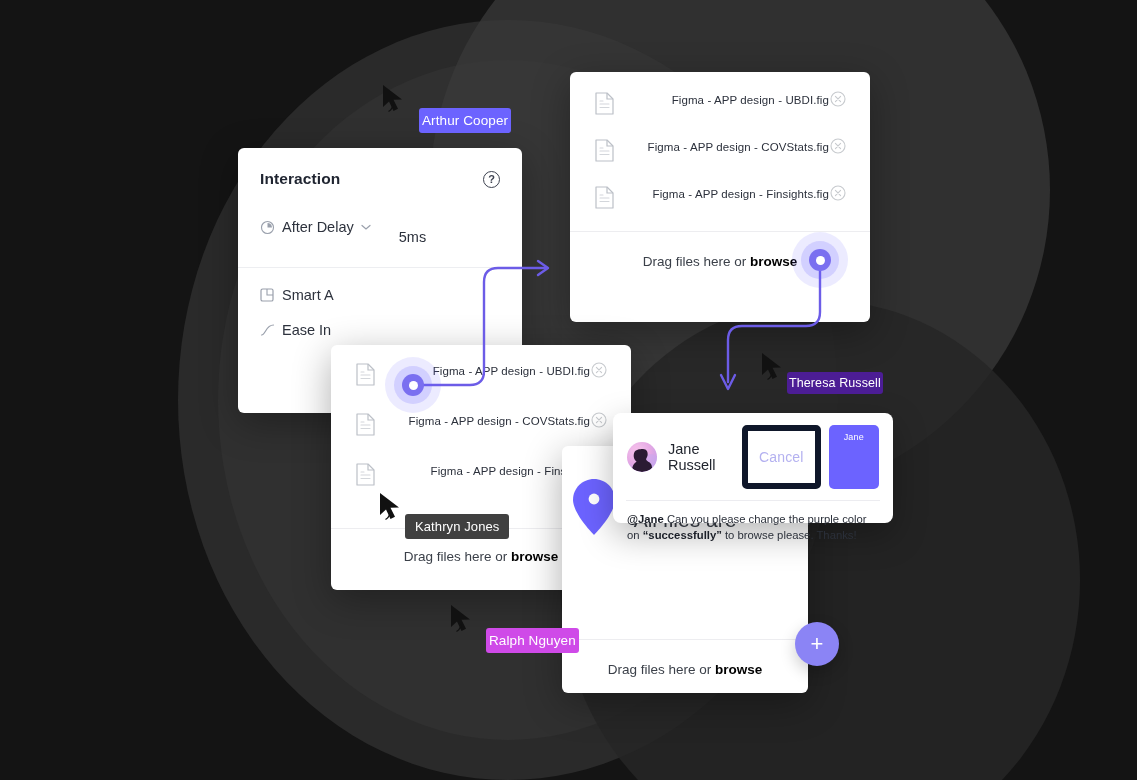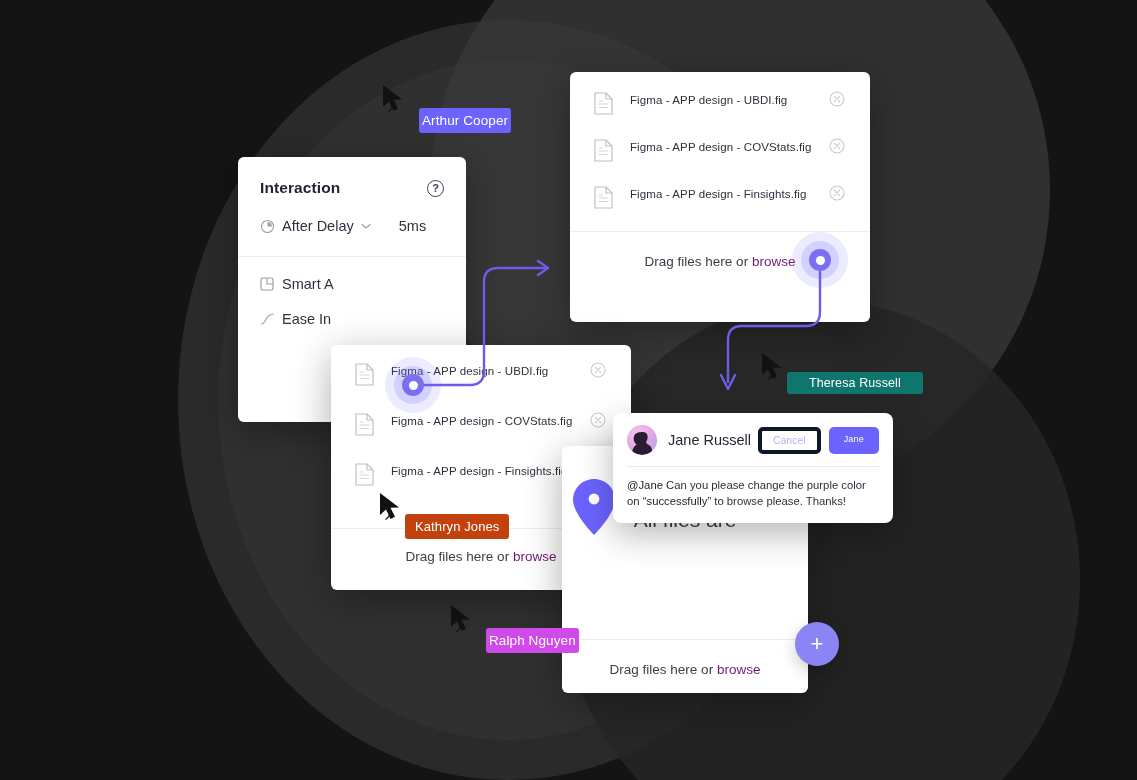--- a/index.html
+++ b/index.html
@@ -30,74 +30,74 @@
     border-radius:50%; background:#262626; opacity:.85;
   }
 
   
   .card{
     position:absolute; background:#fff; border-radius:6px;
     box-shadow:0 10px 38px rgba(0,0,0,.32);
   }
 
   
-  #interaction-panel{ left:238px; top:157px; width:228px; height:265px; }
+  #interaction-panel{ left:238px; top:148px; width:284px; height:265px; }
   .ip-pad{ padding:22px 22px 0 22px; }
   .ip-head{ display:flex; align-items:center; justify-content:space-between; }
   .ip-title{ font-size:15.5px; font-weight:700; color:#1f2430; letter-spacing:.1px; }
   .help-icon{ width:17px;height:17px;border:1.4px solid #3d4250;border-radius:50%;
     display:flex;align-items:center;justify-content:center;font-size:11px;color:#3d4250;font-weight:700;}
   .ip-row{ display:flex; align-items:center; margin-top:21px; }
   .ip-ic{ width:22px; color:#9aa0ac; display:flex; align-items:center; }
   .ip-lbl{ font-size:14.5px; color:#2d323d; }
   .chev{ margin-left:7px; color:#9aa0ac; font-size:10px; }
-  .ip-val{ font-size:14.5px; color:#2d323d; margin-left:auto; display:flex; align-items:center; }
+  .ip-val{ font-size:14.5px; color:#2d323d; margin-left:auto; display:flex; align-items:center;margin-top:20px; }
   .ip-divider{ height:1px; background:#edeef1; margin-top:22px; }
   #anim-title{ font-size:15.5px; font-weight:700; color:#1f2430; padding:20px 22px 0 22px; }
   .an-row{ display:flex; align-items:center; padding-left:22px; margin-top:19px; }
 
   
-  .filecard-pad{ padding:18px 24px 0 24px; }
+  .filecard-pad{ padding:18px 24px 0 24px;text-align:right; }
   .file-row{ display:flex; align-items:flex-start; margin-bottom:8px; }
   .file-ic{ flex:0 0 20px; margin-top:2px; }
   .file-main{ flex:1; margin-left:16px; }
   .file-name{ font-size:11.5px; color:#2c313c; letter-spacing:.1px; }
   .track{ height:4px; background:#e9eaec; border-radius:2px; margin-top:9px; width:175px; position:relative; }
   .track .fill{ position:absolute; left:0; top:0; height:4px; border-radius:2px; background:#10c56d; }
   .x-ic{ flex:0 0 17px; margin-top:1px; }
   .dz-divider{ height:1px; background:#ededf0; }
   .dropzone{ text-align:center; font-size:13.5px; color:#3b4049; padding:22px 0; }
-  .dropzone b{ color:#701a75; font-weight:400; }
+  .dropzone b{ color:#000000; font-weight:700; }
 
   #upload-card-top{ left:570px; top:72px; width:300px; height:250px; }
   #upload-card-top .track{ width:175px; }
   #upload-card-mid{ left:331px; top:345px; width:300px; height:245px; }
   #upload-card-mid .dropzone{ padding:20px 0; }
   #upload-card-bottom{ left:562px; top:446px; width:246px; height:247px; }
 
   
   .success-msg{ text-align:center; padding:60px 18px 0 18px; font-size:21px;
     color:#3b4049; line-height:1.33; font-weight:400; }
   .success-msg b{ color:#6c63ff; font-weight:700; }
 
   
   #comment-card{ left:613px; top:413px; width:280px; height:110px; border-radius:8px;
     box-shadow:0 12px 34px rgba(0,0,0,.28); }
   .cc-top{ display:flex; align-items:center; padding:12px 14px 11px 14px; }
   .avatar{ width:30px;height:30px;border-radius:50%;overflow:hidden;flex:0 0 30px;
     background:radial-gradient(circle at 35% 30%, #f5c8ee 0%, #e6a9e4 45%, #c9a2e8 75%, #b9a5ea 100%); position:relative; }
   .cc-name{ font-size:14.5px; color:#22262f; margin-left:11px; }
   .cc-btns{ margin-left:auto; display:flex; gap:8px; }
-  .btn-cancel{ font-size:10px; color:#b4b1f0; background:#fff; border:4px solid #0f172a;
-    border-radius:5px; padding:4px 11px; letter-spacing:.2px; }
+  .btn-cancel{ font-size:14px; color:#b4b1f0; background:#fff; border:6px solid #0f172a;
+    border-radius:5px; padding:18px 11px; letter-spacing:.2px; }
   .btn-post{ font-size:9px; color:#fff; background:#6c63ff; border-radius:5px;
     padding:7px 15px; letter-spacing:.2px; }
   .cc-hr{ height:1px; background:#ececf0; margin:0 13px; }
   .cc-body{ padding:10px 14px 0 14px; font-size:11.3px; line-height:1.45; color:#2b303a; }
-  .cc-body b{ font-weight:400; color:#1b1f28; }
+  .cc-body b{ font-weight:700; color:#1b1f28; }
 
   
   .cursor{ position:absolute; }
   .cursor svg{ display:block; }
   .tag{ position:absolute; color:#fff; font-size:13.5px; padding:5px 3px;
     border-radius:3px; white-space:nowrap; letter-spacing:.1px; }
 
   
   .conn{ position:absolute; left:0; top:0; width:1137px; height:780px; pointer-events:none; }
   .pulse{ position:absolute; width:56px; height:56px; border-radius:50%;
@@ -384,29 +384,29 @@
     </svg>
   </div>
   <div class="tag" style="left:419px; top:108px; background:#6c63ff">Arthur Cooper</div>
 
   <div class="cursor" style="left:760px; top:352px">
     <svg width="30" height="32" viewBox="0 0 30 32">
       <path d="M2 1 L2 23 L8 17.5 L12.5 27 L17 24.8 L12.5 15.8 L21 15.5 Z" fill="#111"></path>
       <path d="M12 20 a9 9 0 0 1 -4.5 7.5" fill="none" stroke="#111" stroke-width="1.3"></path>
     </svg>
   </div>
-  <div class="tag" style="left:787px; top:372px; background:#0f766e; font-size:12.5px; padding:4px 22px">Theresa Russell</div>
+  <div class="tag" style="left:787px; top:372px; background:#4c1d95; font-size:12.5px; padding:4px 2px">Theresa Russell</div>
 
   <div class="cursor" style="left:378px; top:492px">
     <svg width="30" height="32" viewBox="0 0 30 32">
       <path d="M2 1 L2 23 L8 17.5 L12.5 27 L17 24.8 L12.5 15.8 L21 15.5 Z" fill="#111"></path>
       <path d="M12 20 a9 9 0 0 1 -4.5 7.5" fill="none" stroke="#111" stroke-width="1.3"></path>
     </svg>
   </div>
-  <div class="tag" style="left:405px; top:514px; background:#c2410c; font-size:13px; padding:5px 10px">Kathryn Jones</div>
+  <div class="tag" style="left:405px; top:514px; background:#404040; font-size:13px; padding:5px 10px">Kathryn Jones</div>
 
   <div class="cursor" style="left:449px; top:604px">
     <svg width="30" height="32" viewBox="0 0 30 32">
       <path d="M2 1 L2 23 L8 17.5 L12.5 27 L17 24.8 L12.5 15.8 L21 15.5 Z" fill="#111"></path>
       <path d="M12 20 a9 9 0 0 1 -4.5 7.5" fill="none" stroke="#111" stroke-width="1.3"></path>
     </svg>
   </div>
   <div class="tag" style="left:486px; top:628px; background:#cf4ae8">Ralph Nguyen</div>
 
 </div>

